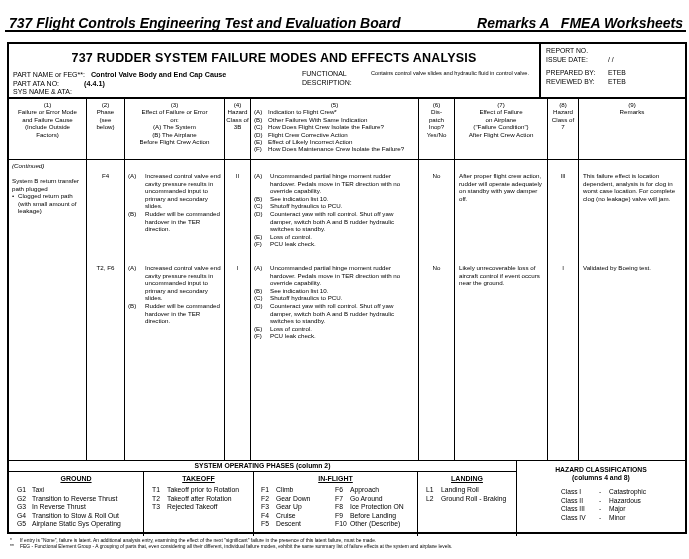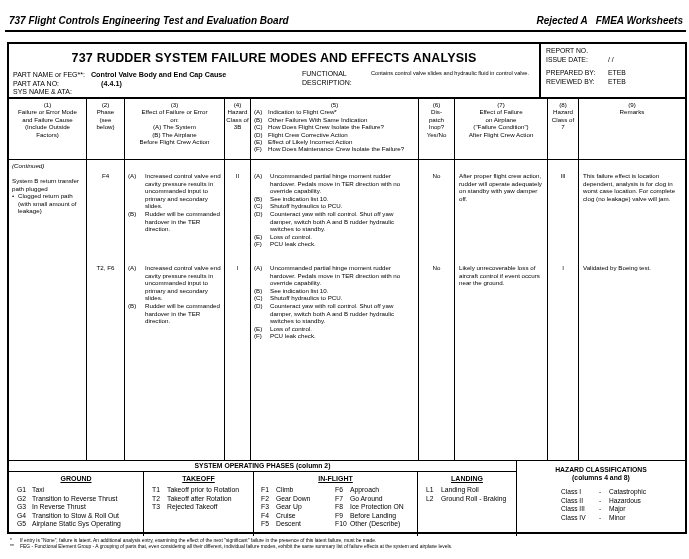--- a/index.html
+++ b/index.html
@@ -1,21 +1,21 @@
 <!DOCTYPE html>
 <html><head>
 <meta charset="utf-8">
 <style>
   * { margin:0; padding:0; box-sizing:border-box; }
   html,body { width:689px; height:559px; background:#ffffff; }
   body { font-family:"Liberation Sans", sans-serif; color:#000; position:relative; overflow:hidden; }
   .page { position:absolute; inset:0; background:#fff; }
 
   
-  .pagehdr { position:absolute; top:15px; left:9px; right:6px; display:flex; justify-content:space-between; font-size:10px; font-style:italic; font-weight:bold; white-space:pre; }
+  .pagehdr { position:absolute; top:15px; left:9px; right:6px; display:flex; justify-content:space-between; font-size:14px; font-style:italic; font-weight:bold; white-space:pre; }
   .hdr-rule { position:absolute; top:30px; left:5px; right:3px; height:2px; background:#000; }
 
   
   .ftable { position:absolute; top:42px; left:7px; width:680px; height:492px; border:2px solid #000; }
 
   
   .trow { display:flex; height:53px; }
   .title-area { flex:1; position:relative; }
   .doc-title { position:absolute; top:7px; left:0; right:0; text-align:center; font-weight:bold; font-size:12.5px; letter-spacing:0.2px; }
   .fld { position:absolute; font-size:7px; white-space:nowrap; }
@@ -80,36 +80,36 @@
   .fnote { display:flex; }
   .fnote .mk { width:10px; flex:none; }
 </style>
 </head>
 <body>
 
 <div class="page">
 
   <div class="pagehdr">
     <span>737 Flight Controls Engineering Test and Evaluation Board</span>
-    <span>Rejected A   FMEA Worksheets</span>
+    <span>Remarks A   FMEA Worksheets</span>
   </div>
   <div class="hdr-rule"></div>
 
   <div class="ftable">
 
     <div class="trow">
       <div class="title-area">
         <div class="doc-title">737 RUDDER SYSTEM FAILURE MODES AND EFFECTS ANALYSIS</div>
         <div class="fld" style="top:26px; left:4px;">
           <span>PART NAME or FEG**:</span>
           <b style="margin-left:4px;">Control Valve Body and End Cap Cause</b>
         </div>
         <div class="fld" style="top:35px; left:4px;">
           <span>PART ATA NO:</span>
-          <b style="margin-left:40px;">(4.4.1)</b>
+          <b style="margin-left:23px;">(4.4.1)</b>
         </div>
         <div class="fld" style="top:44px; left:4px;">
           <span>SYS NAME &amp; ATA:</span>
         </div>
         <div class="fld" style="top:26px; left:293px;">FUNCTIONAL</div>
         <div class="fld" style="top:35px; left:293px;">DESCRIPTION:</div>
         <div class="fn-val" style="top:26px; left:362px;">Contains control valve slides and hydraulic fluid in control valve.</div>
       </div>
       <div class="report-box">
         <div class="rb-row">

